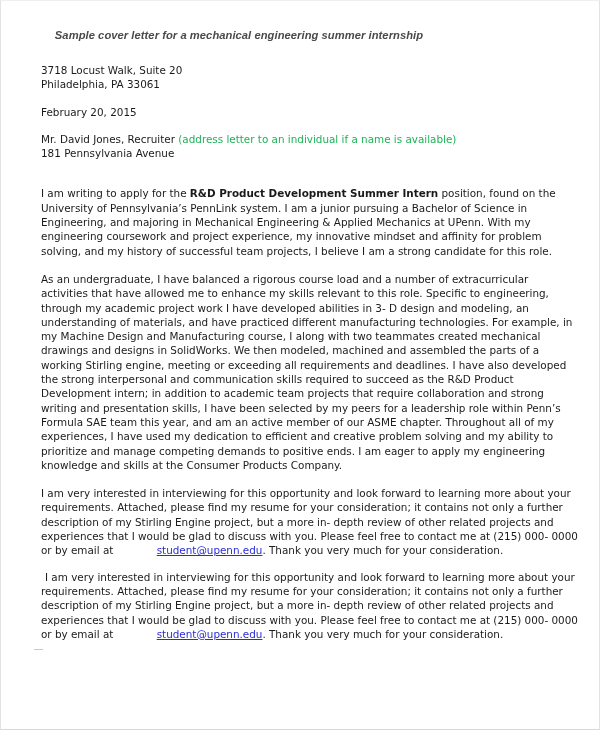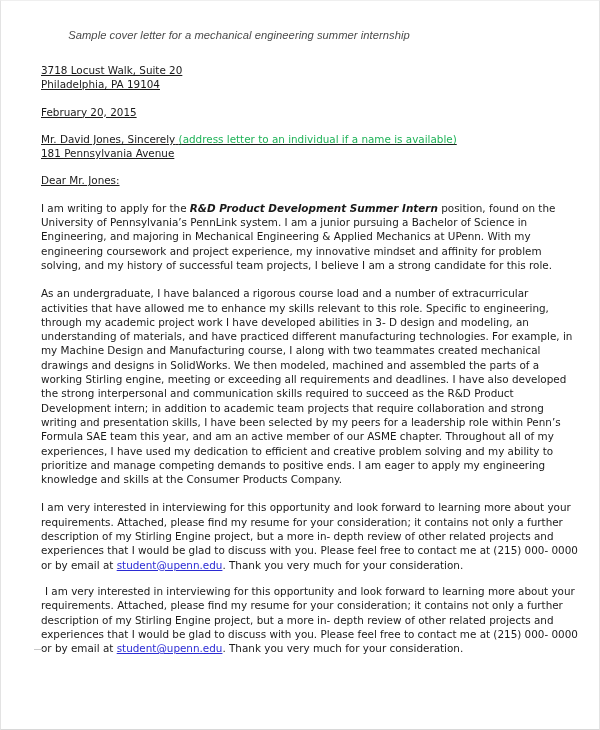--- a/index.html
+++ b/index.html
@@ -29,21 +29,21 @@
   }
 
   .doc-title {
     position: absolute;
     top: 28px;
     left: 0;
     width: 476px;
     text-align: center;
     font-family: "Liberation Sans", sans-serif;
     font-style: italic;
-    font-weight: normal;
+    font-weight: bold;
     font-size: 11.2px;
     color: #4a4a4a;
     letter-spacing: 0.05px;
     white-space: nowrap;
   }
 
   .body-area {
     position: absolute;
     top: 62px;
     left: 40px;
@@ -54,21 +54,20 @@
     color: #1a1a1a;
   }
 
   .block {
     margin: 0;
     padding: 0;
   }
 
   .line {
     white-space: nowrap;
-    text-decoration: underline;
   }
 
   .spacer-sm { height: 12px; }
   .spacer-md { height: 13px; }
   .spacer-lg { height: 14px; }
 
   .para {
     margin: 0;
     text-align: left;
   }
@@ -76,27 +75,27 @@
   .para.indented {
     text-indent: 4px;
   }
 
   .note-green {
     color: #1eb257;
     text-align: right;
   }
 
   .emph {
-    font-style: italic;
     font-weight: bold;
   }
 
   .maillink {
     color: #2b2bd4;
     text-decoration: underline;
+    margin-left: 40px;
   }
 
   .signoff {
     padding-left: 5px;
   }
 
   .margin-mark {
     position: absolute;
     left: 33px;
     top: 648px;
@@ -109,37 +108,36 @@
 <body>
 
 <div class="page">
 
   <div class="doc-title">Sample cover letter for a mechanical engineering summer internship</div>
 
   <div class="body-area">
 
     <div class="block">
       <div class="line">3718 Locust Walk, Suite 20</div>
-      <div class="line">Philadelphia, PA 19104</div>
+      <div class="line">Philadelphia, PA 33061</div>
     </div>
 
     <div class="spacer-md"></div>
 
     <div class="line">February 20, 2015</div>
 
     <div class="spacer-md"></div>
 
     <div class="block">
-      <div class="line"><span>Mr. David Jones, Sincerely</span> <span class="note-green">(address letter to an individual if a name is available)</span></div>
+      <div class="line"><span>Mr. David Jones, Recruiter</span> <span class="note-green">(address letter to an individual if a name is available)</span></div>
       <div class="line">181 Pennsylvania Avenue</div>
     </div>
 
     <div class="spacer-md"></div>
 
-    <div class="line">Dear Mr. Jones:</div>
 
     <div class="spacer-md"></div>
 
     <p class="para"><span>I am writing to apply for the </span><span class="emph">R&amp;D Product Development Summer Intern</span><span> position, found on the University of Pennsylvania’s PennLink system.   I am a junior pursuing a Bachelor of Science in Engineering, and majoring in Mechanical Engineering &amp; Applied Mechanics at UPenn.  With my engineering coursework and project experience, my innovative mindset and affinity for problem solving, and my history of successful team projects, I believe I am a strong candidate for this role.</span></p>
 
     <div class="spacer-lg"></div>
 
     <p class="para">As an undergraduate, I have balanced a rigorous course load and a number of extracurricular activities that have allowed me to enhance my skills relevant to this role.  Specific to engineering, through my academic project work I have developed abilities in 3- D design and modeling, an understanding of materials, and have practiced different manufacturing technologies.  For example, in my Machine Design and Manufacturing course, I along with two teammates created mechanical drawings and designs in SolidWorks.  We then modeled, machined and assembled the parts of a working Stirling engine, meeting or exceeding all requirements and deadlines.  I have also developed the strong interpersonal and communication skills required to succeed as the R&amp;D Product Development intern; in addition to academic team projects that require collaboration and strong writing and presentation skills, I have been selected by my peers for a leadership role within Penn’s Formula SAE team this year, and am an active member of our ASME chapter.  Throughout all of my experiences, I have used my dedication to efficient and creative problem solving and my ability to prioritize and manage competing demands to positive ends.  I am eager to apply my engineering knowledge and skills at the Consumer Products Company.</p>
 
     <div class="spacer-lg"></div>

